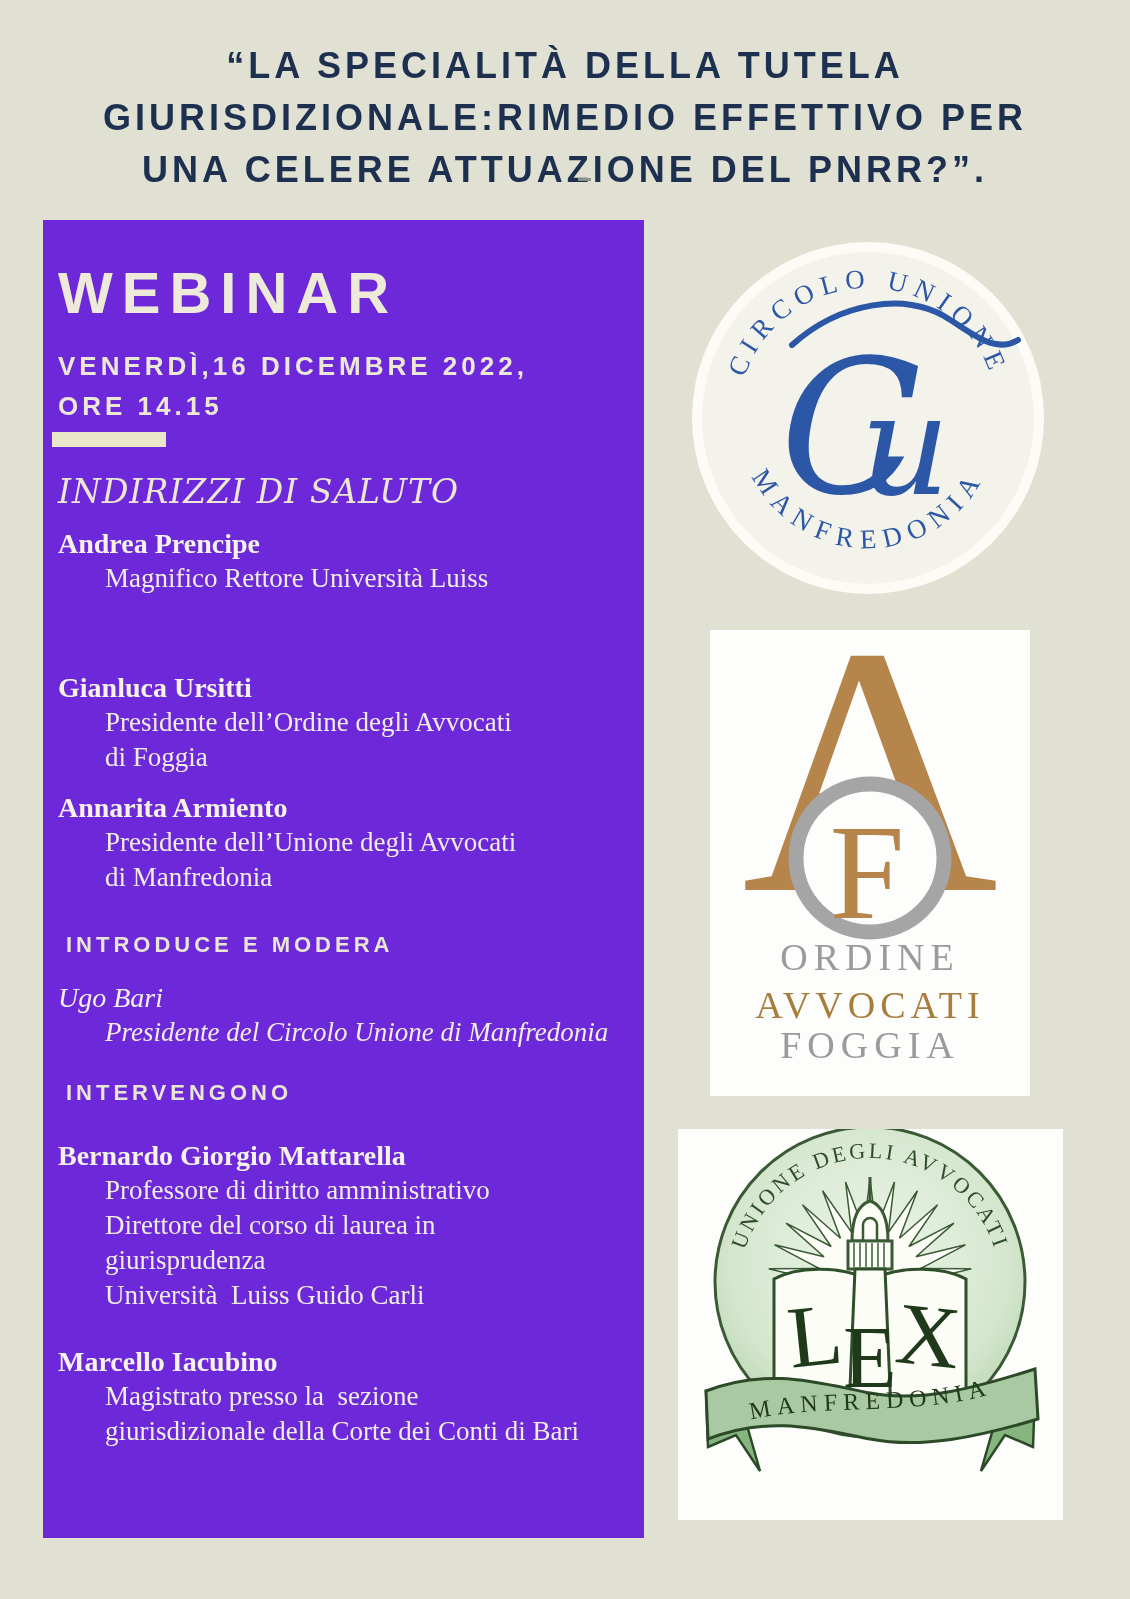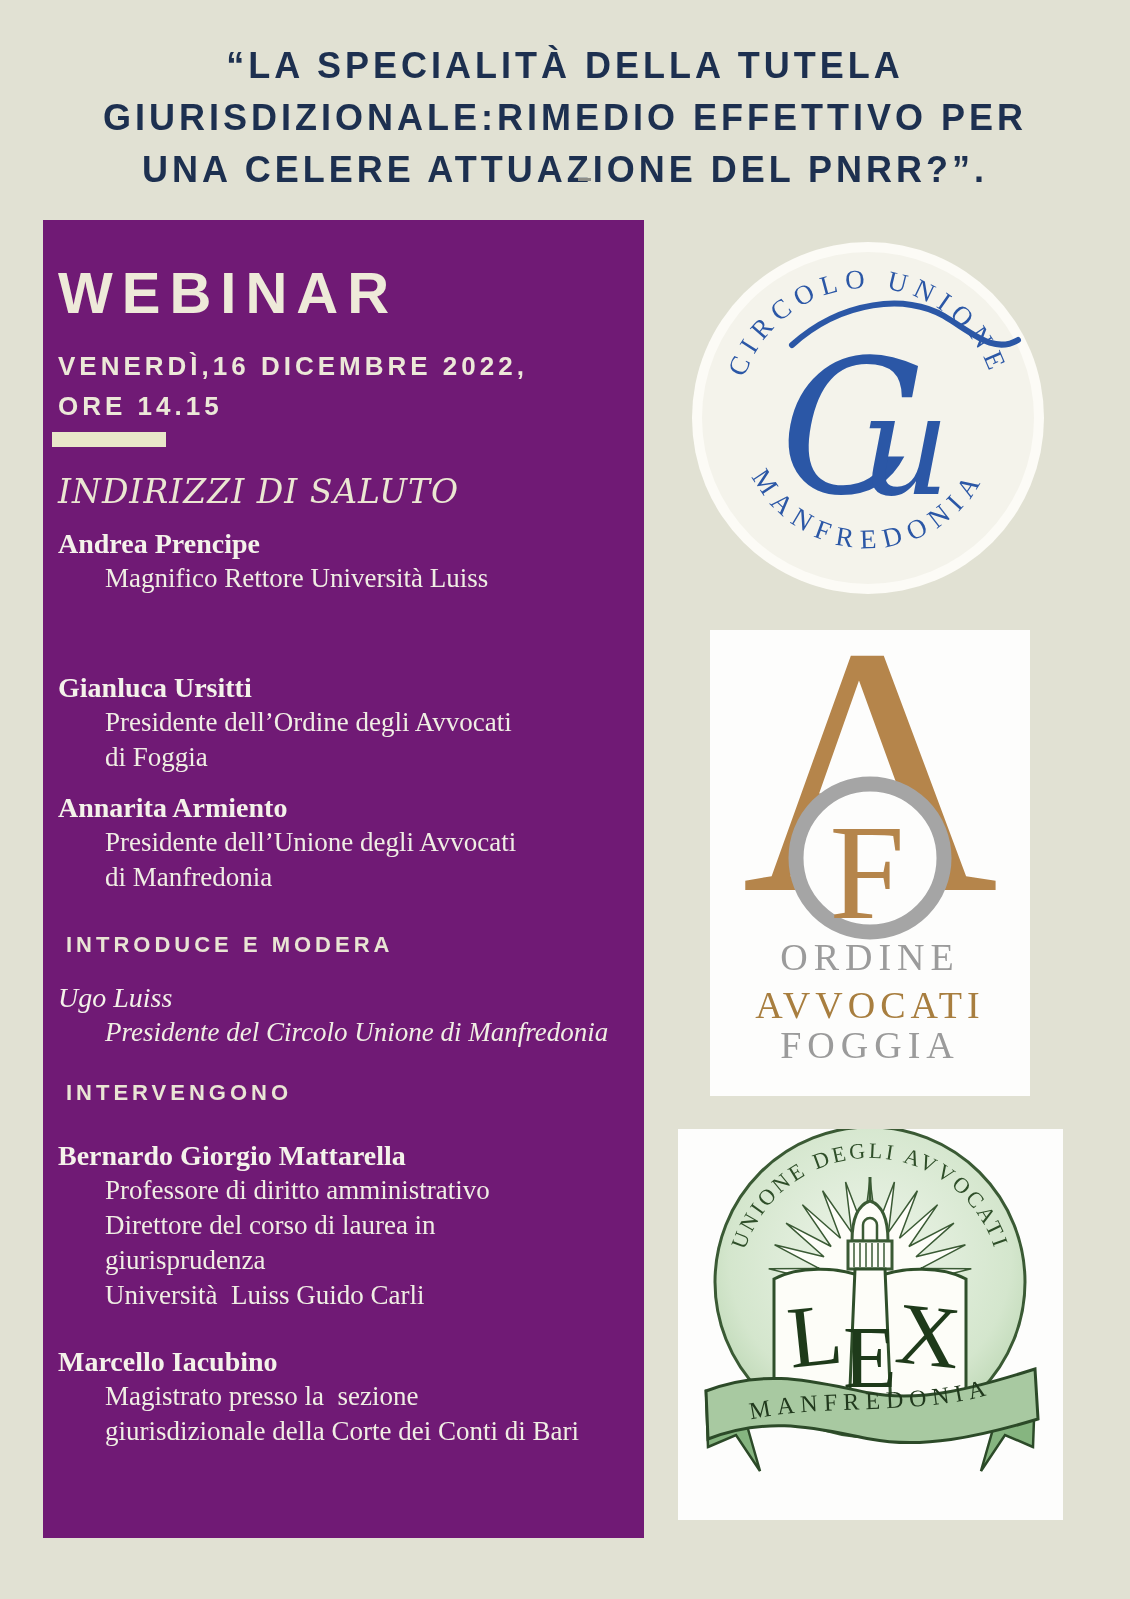--- a/index.html
+++ b/index.html
@@ -14,21 +14,21 @@
   
   .title{
     top:40px;left:0;width:1130px;text-align:center;
     color:#1d3050;font-weight:bold;font-size:36px;line-height:52px;
     letter-spacing:4px;
   }
   .title-dash{top:178px;left:578px;width:13px;height:3px;background:#8f8f89;}
 
   
   .panel{
-    top:220px;left:43px;width:601px;height:1318px;background:#701a75;
+    top:220px;left:43px;width:601px;height:1318px;background:#6d28d9;
     color:#f2f0e6;
   }
   .webinar{
     left:15px;top:44px;font-size:58px;font-weight:bold;letter-spacing:9px;
     color:#eeead9;line-height:1;
   }
   .date{
     left:15px;top:126px;font-size:26px;font-weight:bold;letter-spacing:4px;
     line-height:40px;color:#ece8d8;
   }
@@ -104,21 +104,21 @@
 
   <div class="abs group" style="top:570px">
     <div class="name">Annarita Armiento</div>
     <div class="line">Presidente dell’Unione degli Avvocati</div>
     <div class="line">di Manfredonia</div>
   </div>
 
   <div class="abs sec-heading" style="top:712px">INTRODUCE E MODERA</div>
 
   <div class="abs group italic" style="top:760px">
-    <div class="name">Ugo Luiss</div>
+    <div class="name">Ugo Bari</div>
     <div class="line">Presidente del Circolo Unione di Manfredonia</div>
   </div>
 
   <div class="abs sec-heading" style="top:860px">INTERVENGONO</div>
 
   <div class="abs group" style="top:918px">
     <div class="name">Bernardo Giorgio Mattarella</div>
     <div class="line">Professore di diritto amministrativo</div>
     <div class="line">Direttore del corso di laurea in</div>
     <div class="line">giurisprudenza</div>

